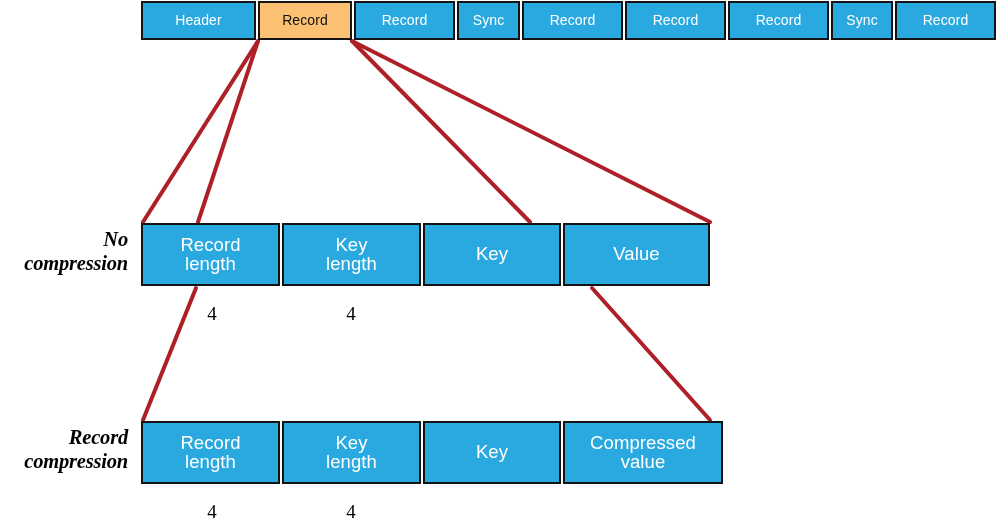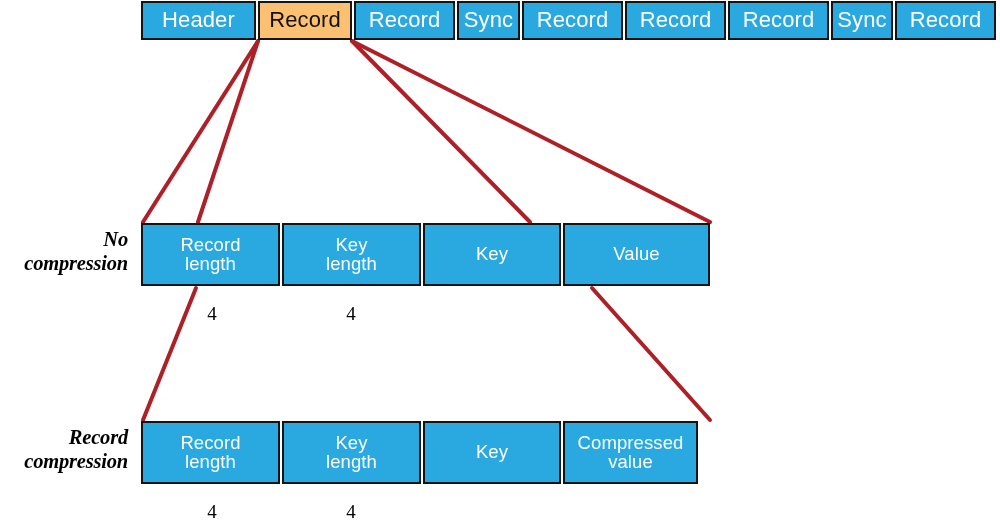--- a/index.html
+++ b/index.html
@@ -52,21 +52,21 @@
     background: #fbc071;
     color: #111111;
   }
   
   #top-row {
     left: 141px;
     top: 1px;
     height: 39px;
   }
   #top-row .seg {
-    font-size: 22px;
+    font-size: 14px;
   }
   
   .detail-row {
     left: 141px;
     height: 63px;
   }
   .detail-row .seg {
     font-size: 18.5px;
   }
   #mid-row { top: 223px; }
@@ -169,21 +169,21 @@
     </div>
     <div class="seg" style="width:139px">
       <span>
         <span>Key</span><br>
         <span>length</span>
       </span>
     </div>
     <div class="seg" style="width:138px">
       <span>Key</span>
     </div>
-    <div class="seg" style="width:135px">
+    <div class="seg" style="width:160px">
       <span>
         <span>Compressed</span><br>
         <span>value</span>
       </span>
     </div>
   </div>
 
   <div class="size-label" style="left:192px; top:501px;">4</div>
   <div class="size-label" style="left:331px; top:501px;">4</div>
 

